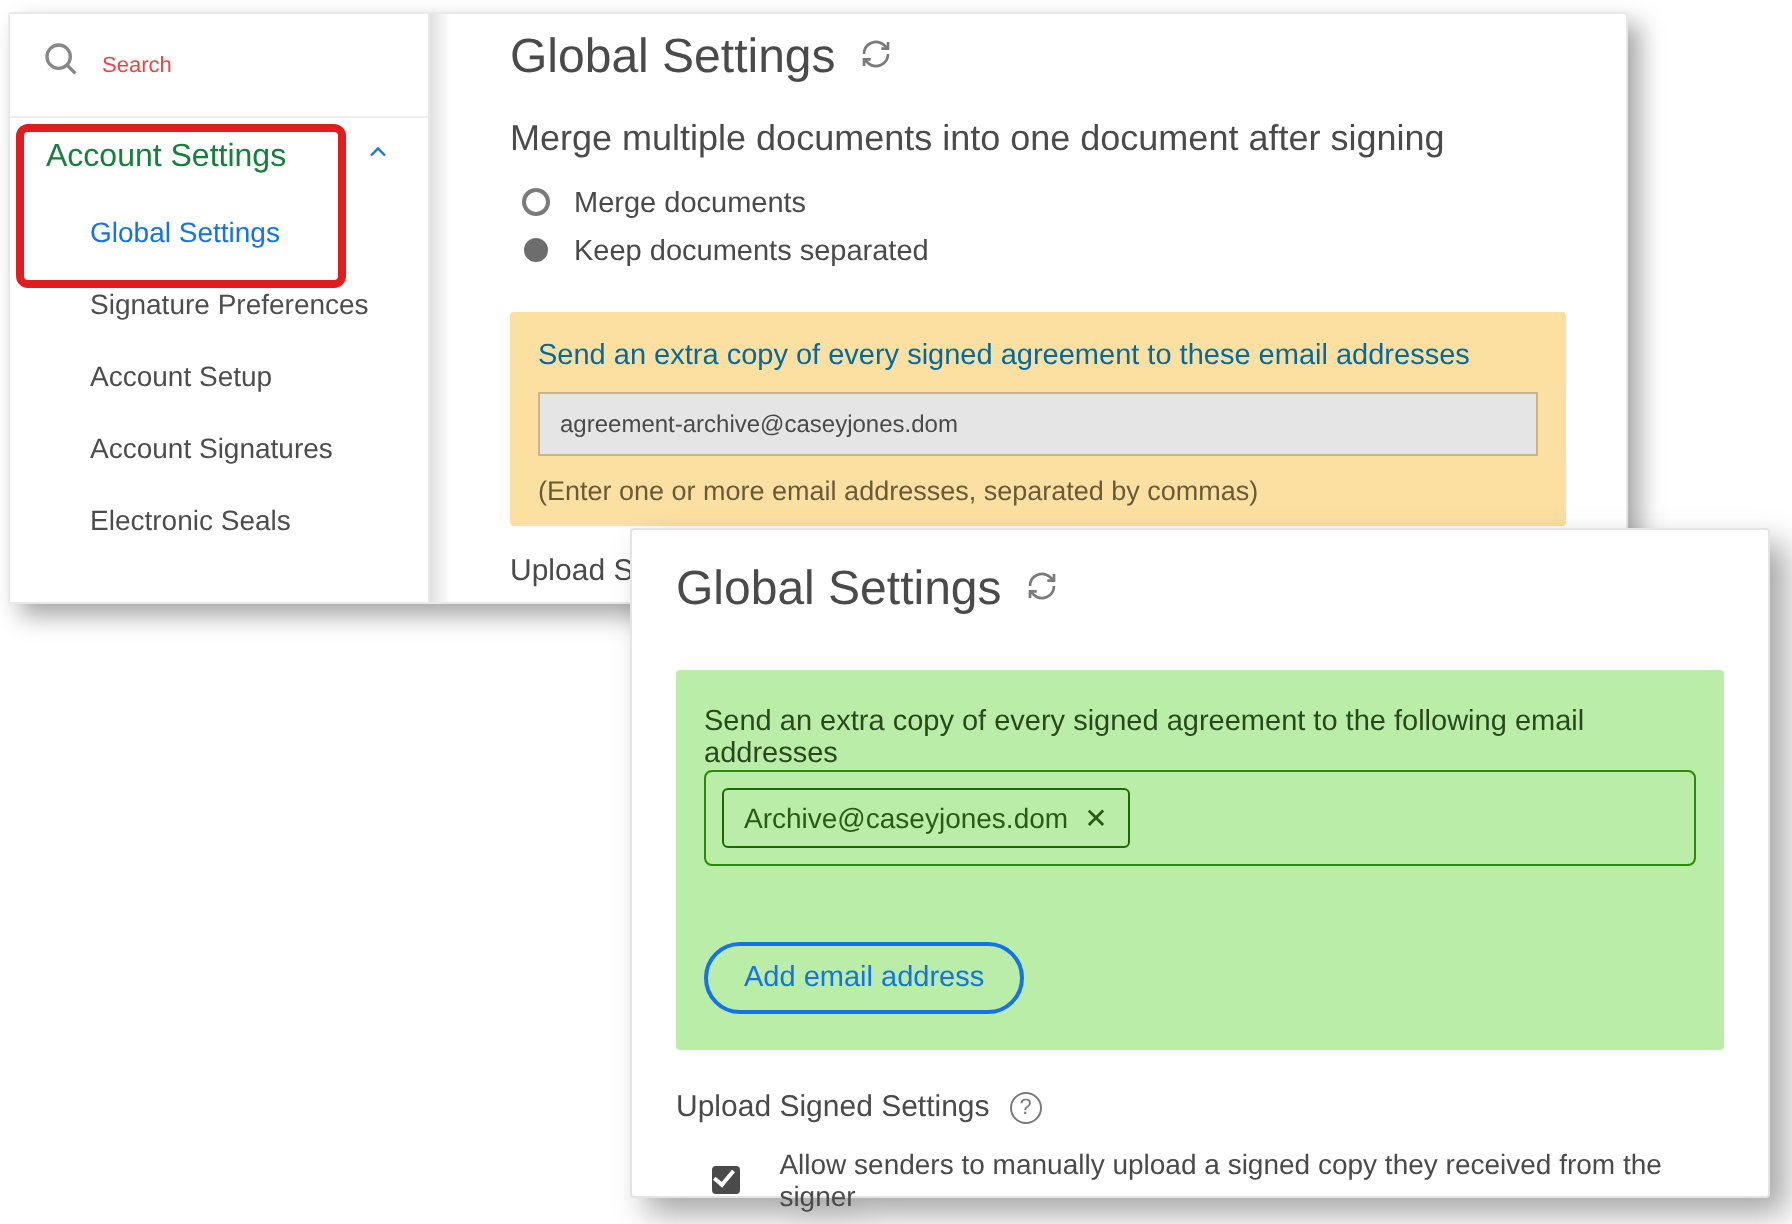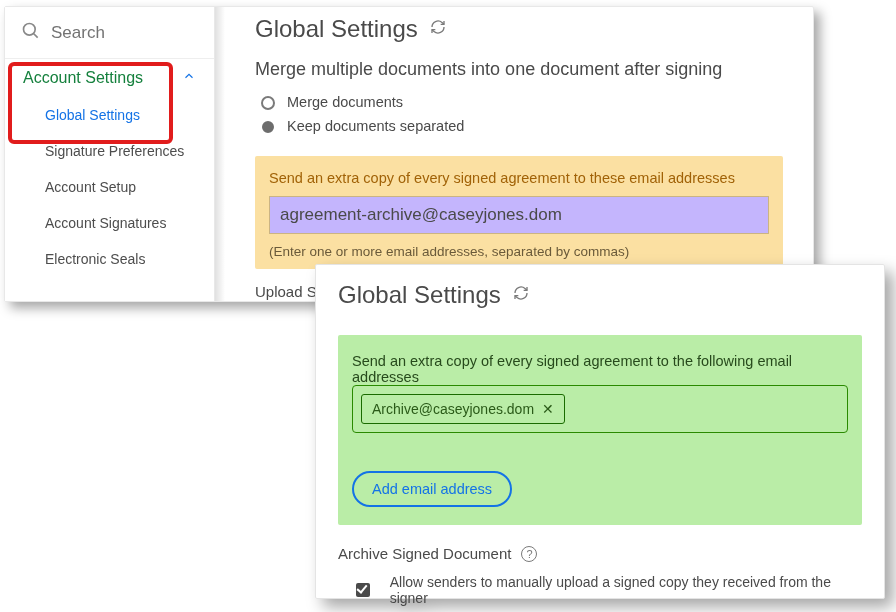--- a/index.html
+++ b/index.html
@@ -3,41 +3,41 @@
 <meta charset="utf-8">
 <style>
   html,body{margin:0;padding:0;font-family:"Segoe UI",Arial,sans-serif;background:#fff;width:896px;height:612px;overflow:hidden;color:#3a3a3a}
   *{box-sizing:border-box}
 
   
   .panel1{position:absolute;left:4px;top:6px;width:810px;height:296px;background:#fff;border:1px solid #e8e8e8;border-radius:2px;filter:drop-shadow(6px 6px 6px rgba(0,0,0,.35))}
   .sidebar{position:absolute;left:0;top:0;width:210px;height:100%;border-right:1px solid #e8e8e8;background:#fff}
   .search-row{display:flex;align-items:center;gap:10px;height:52px;padding:0 16px;border-bottom:1px solid #eee}
   .search-icon svg{width:20px;height:20px;stroke:#888;fill:none;stroke-width:2}
-  .search-text{color:#737373;font-size:17px}
+  .search-text{color:#ef4444;font-size:11px}
   .nav-item{display:flex;align-items:center;justify-content:space-between;padding:10px 18px;font-size:15px;color:#4d4d4d;cursor:pointer}
   .nav-item.child{padding-left:40px;font-size:14px}
   .nav-item.selected{color:#1473e6}
   .nav-header{color:#15803d;font-size:16px;font-weight:500}
   .chev svg{width:14px;height:14px;stroke:#1473e6;fill:none;stroke-width:2}
   .redbox{position:absolute;left:3px;top:55px;width:165px;height:82px;border:4px solid #e11c1c;border-radius:6px;pointer-events:none}
 
   .main1{position:absolute;left:210px;top:0;right:0;bottom:0;padding:8px 30px 0 40px}
   .scrollshade{position:absolute;left:210px;top:0;width:10px;height:100%;background:linear-gradient(to right,rgba(0,0,0,.12),transparent)}
   .h1row{display:flex;align-items:center;gap:12px;margin-bottom:16px}
   .h1{font-size:24px;color:#4a4a4a;font-weight:400}
   .refresh-icon svg{width:16px;height:16px;stroke:#7a7a7a;fill:none;stroke-width:2}
   .merge-label{font-size:18px;color:#4a4a4a;margin-bottom:10px}
-  .radio-row{display:flex;align-items:flex-end;gap:12px;padding:4px 0 4px 6px;font-size:14.5px;color:#4a4a4a}
+  .radio-row{display:flex;align-items:flex-start;gap:12px;padding:4px 0 4px 6px;font-size:14.5px;color:#4a4a4a}
   .radio{width:14px;height:14px;border:2px solid #7a7a7a;border-radius:50%}
   .radio.filled{background:#6d6d6d;border-color:#6d6d6d;width:12px;height:12px;margin:1px}
 
   .hl-yellow{background:#fbe0a2;border-radius:2px;padding:14px 14px 10px 14px;margin-top:18px}
-  .hl-yellow .lbl{font-size:14.5px;color:#a16207;margin-bottom:10px}
-  .old-input{background:#c4b5fd;border:1px solid #cbb483;padding:8px 10px;font-size:17px;color:#4a4a4a;margin-bottom:10px}
+  .hl-yellow .lbl{font-size:14.5px;color:#0369a1;margin-bottom:10px}
+  .old-input{background:#e5e5e5;border:1px solid #cbb483;padding:8px 10px;font-size:12px;color:#4a4a4a;margin-bottom:10px}
   .hint{font-size:13.5px;color:#6a5a3a}
   .upload-stub{margin-top:14px;font-size:15px;color:#4a4a4a}
 
   
   .panel2{position:absolute;left:315px;top:264px;width:570px;height:335px;background:#fff;border:1px solid #e4e4e4;border-radius:2px;filter:drop-shadow(8px 8px 8px rgba(0,0,0,.35));padding:16px 22px 0 22px}
   .panel2 .h1row{margin-bottom:26px}
 
   .hl-green{background:#baeda7;border-radius:2px;padding:18px 14px 18px 14px}
   .hl-green .lbl{font-size:14.5px;color:#274a1c;}
   .chip-field{border:1px solid #2a8a00;border-radius:4px;min-height:48px;padding:8px;display:flex;align-items:center}
@@ -152,20 +152,20 @@
         <span>Archive@caseyjones.dom</span>
         <span class="x">✕</span>
       </span>
     </div>
     <button class="add-btn">
       <span>Add email address</span>
     </button>
   </div>
 
   <div class="upload-row">
-    <span>Archive Signed Document</span>
+    <span>Upload Signed Settings</span>
     <span class="help-icon">?</span>
   </div>
   <div class="check-row">
     <span class="chk"></span>
     <span>Allow senders to manually upload a signed copy they received from the signer</span>
   </div>
 </div>
 
 </body></html>

